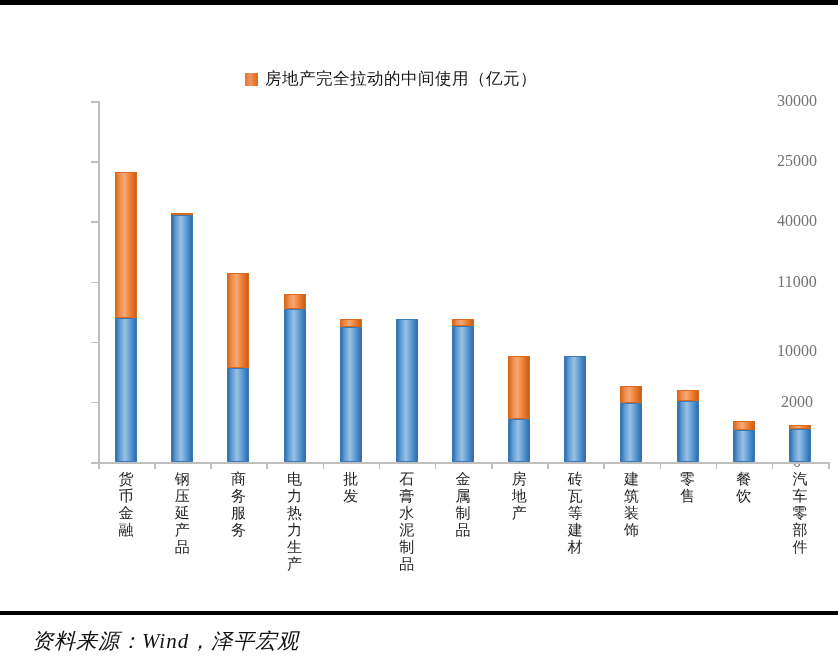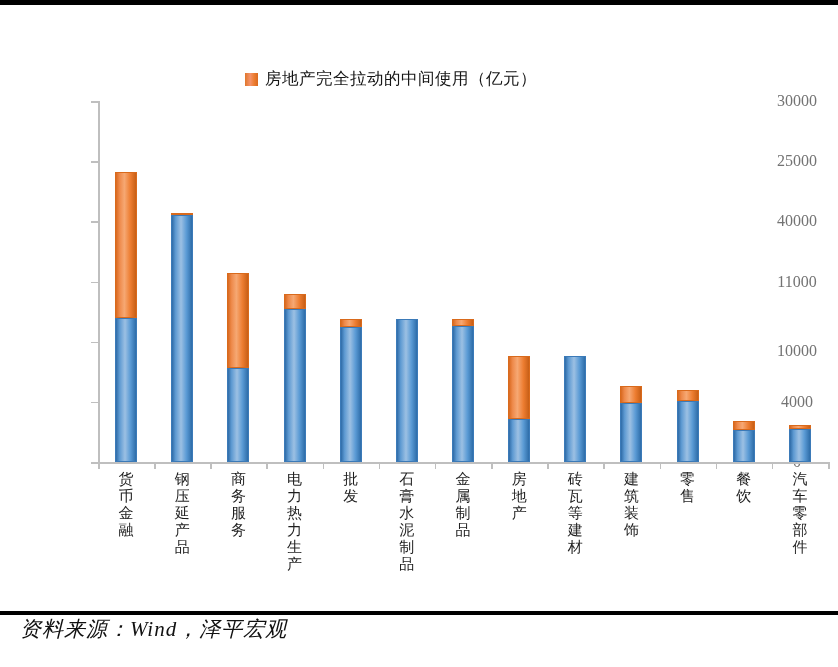--- a/index.html
+++ b/index.html
@@ -102,22 +102,22 @@
     display:flex;flex-direction:column;align-items:center;
     font-size:15px;line-height:17px;color:#1f1f1f;
     font-family:"Liberation Serif","DejaVu Serif",serif;
     transform:translateX(-50%);
   }
   .xlabel span{display:block;}
 
   
   .rule-bottom{height:4px;background:#000000;width:838px;flex:0 0 auto;}
   .source-area{
-    height:52px;display:flex;align-items:flex-start;
-    padding-left:20px;flex:0 0 auto;
+    height:52px;display:flex;align-items:center;
+    padding-left:32px;flex:0 0 auto;
   }
   .source-text{
     font-size:21px;font-style:italic;color:#111;letter-spacing:1px;
     font-family:"Liberation Serif","DejaVu Serif",serif;
   }
 </style>
 </head>
 <body>
 
 <div class="page">
@@ -131,21 +131,21 @@
           <div class="legend-row">
             <span class="swatch sw-orange"></span>
             <span class="legend-label">房地产完全拉动的中间使用（亿元）</span>
           </div>
         </div>
 
       <div id="yaxis-ticks">
           <div class="ytick-mark" style="top: 457px;"></div>
           <div class="ytick-label" style="top: 457px;">0</div>
           <div class="ytick-mark" style="top: 396.833px;"></div>
-          <div class="ytick-label" style="top: 396.833px;">4000</div>
+          <div class="ytick-label" style="top: 396.833px;">2000</div>
           <div class="ytick-mark" style="top: 336.667px;"></div>
           <div class="ytick-label" style="top: 336.667px; margin-top: 9px;">10000</div>
           <div class="ytick-mark" style="top: 276.5px;"></div>
           <div class="ytick-label" style="top: 276.5px;">11000</div>
           <div class="ytick-mark" style="top: 216.333px;"></div>
           <div class="ytick-label" style="top: 216.333px;">40000</div>
           <div class="ytick-mark" style="top: 156.167px;"></div>
           <div class="ytick-label" style="top: 156.167px;">25000</div>
           <div class="ytick-mark" style="top: 96px;"></div>
           <div class="ytick-label" style="top: 96px;">30000</div>

